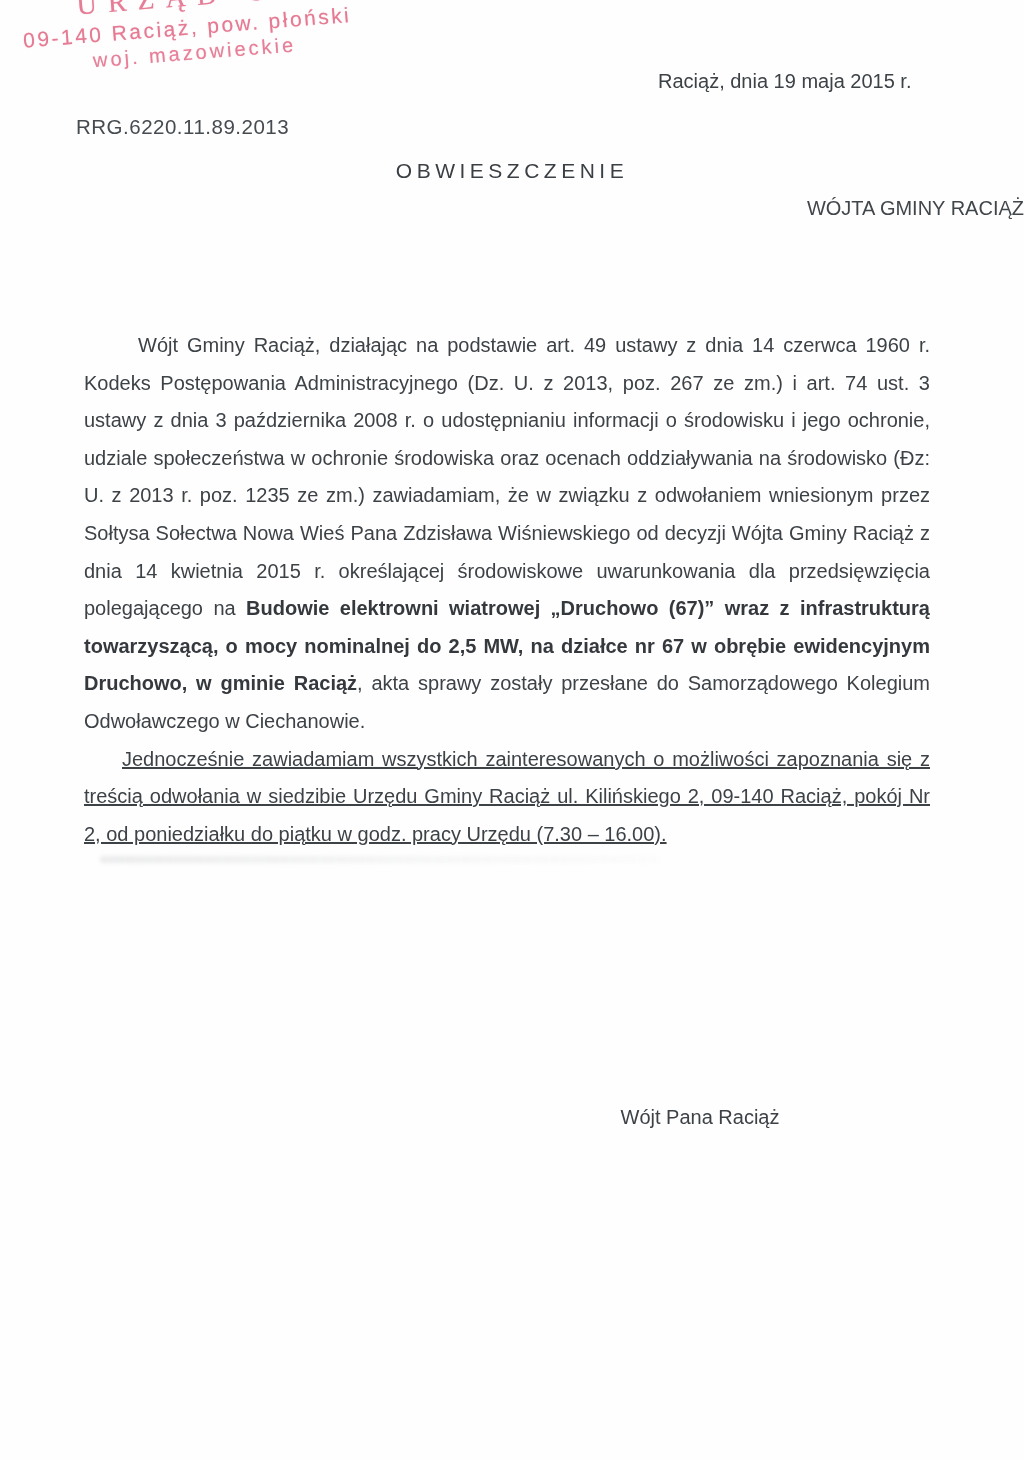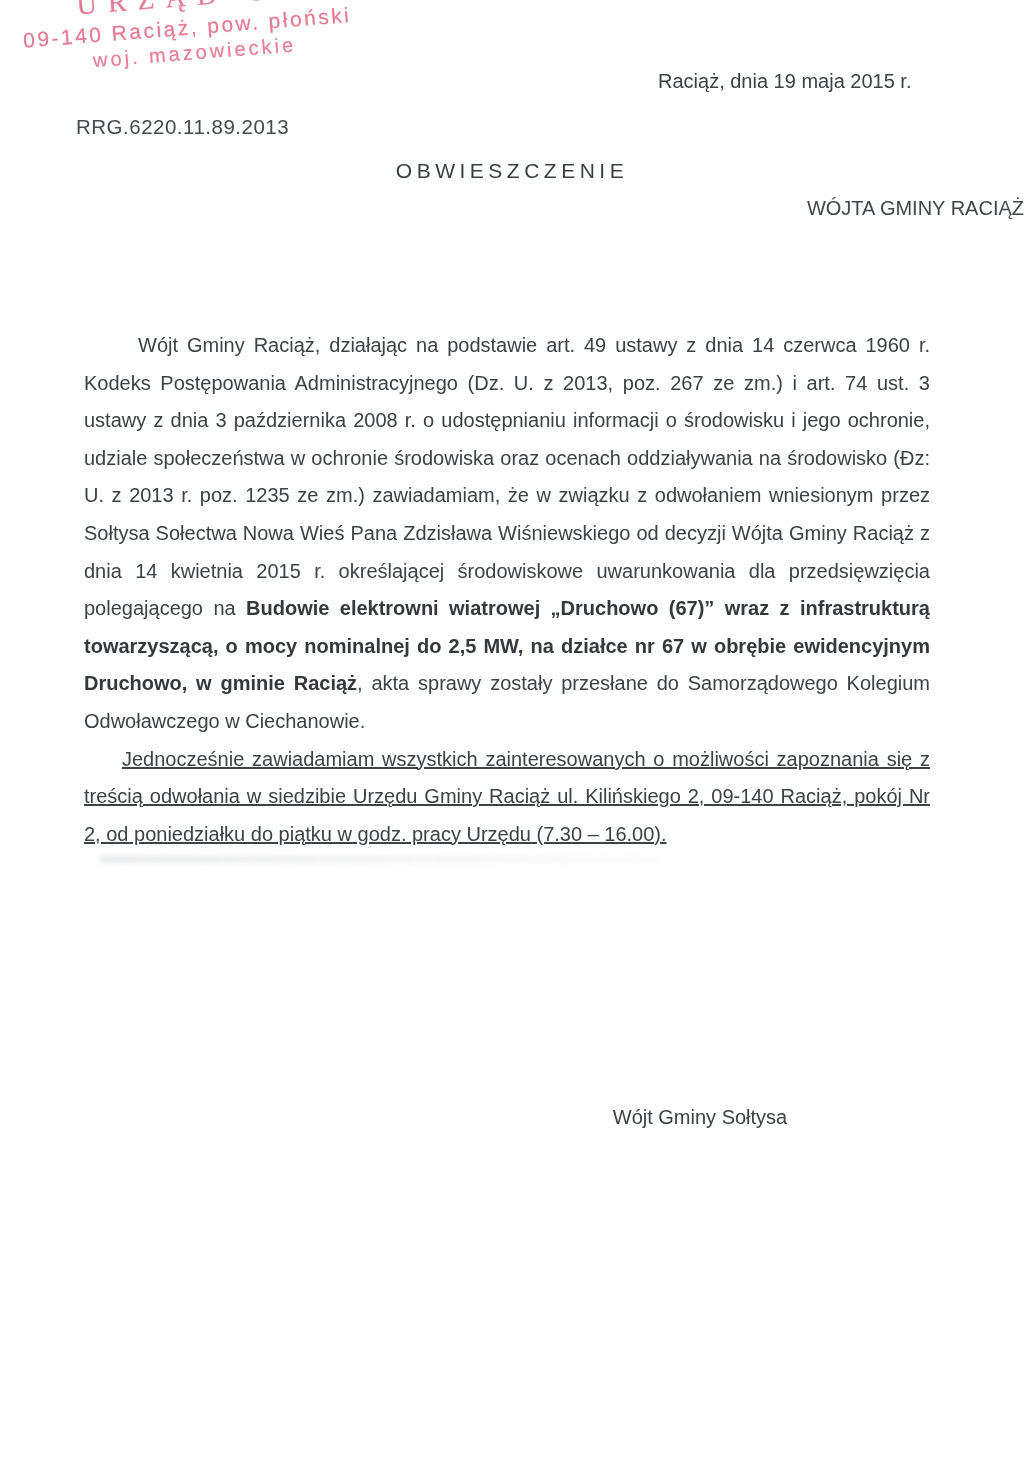--- a/index.html
+++ b/index.html
@@ -139,16 +139,16 @@
   <div class="doc-subtitle">WÓJTA GMINY RACIĄŻ</div>
 
   <div class="body-text">
     <p class="indent-lg"><span>Wójt Gminy Raciąż, działając na podstawie art. 49 ustawy z dnia 14 czerwca 1960 r. Kodeks Postępowania Administracyjnego (Dz. U. z 2013, poz. 267 ze zm.) i art. 74 ust. 3 ustawy z dnia 3 października 2008 r. o udostępnianiu informacji o środowisku i jego ochronie, udziale społeczeństwa w ochronie środowiska oraz ocenach oddziaływania na środowisko (Ðz: U. z 2013 r. poz. 1235 ze zm.) zawiadamiam, że w związku z odwołaniem wniesionym przez Sołtysa Sołectwa Nowa Wieś Pana Zdzisława Wiśniewskiego od decyzji Wójta Gminy Raciąż z dnia 14 kwietnia 2015 r. określającej środowiskowe uwarunkowania dla przedsięwzięcia polegającego na </span><strong>Budowie elektrowni wiatrowej „Druchowo (67)” wraz z infrastrukturą towarzyszącą, o mocy nominalnej do 2,5 MW, na działce nr 67 w obrębie ewidencyjnym Druchowo, w gminie Raciąż</strong><span>, akta sprawy zostały przesłane do Samorządowego Kolegium Odwoławczego w Ciechanowie.</span></p>
     <p class="indent-sm"><span>Jednocześnie zawiadamiam wszystkich zainteresowanych o możliwości zapoznania się z treścią odwołania w siedzibie Urzędu Gminy Raciąż ul. Kilińskiego 2, 09-140 Raciąż, pokój Nr 2, od poniedziałku do piątku w godz. pracy Urzędu (7.30 – 16.00).</span></p>
   </div>
 
   <div class="smear"></div>
 
   <div class="signature">
-    <div>Wójt Gminy Sołtysa</div>
+    <div>Wójt Pana Raciąż</div>
   </div>
 
 </div>
 
 </body></html>

